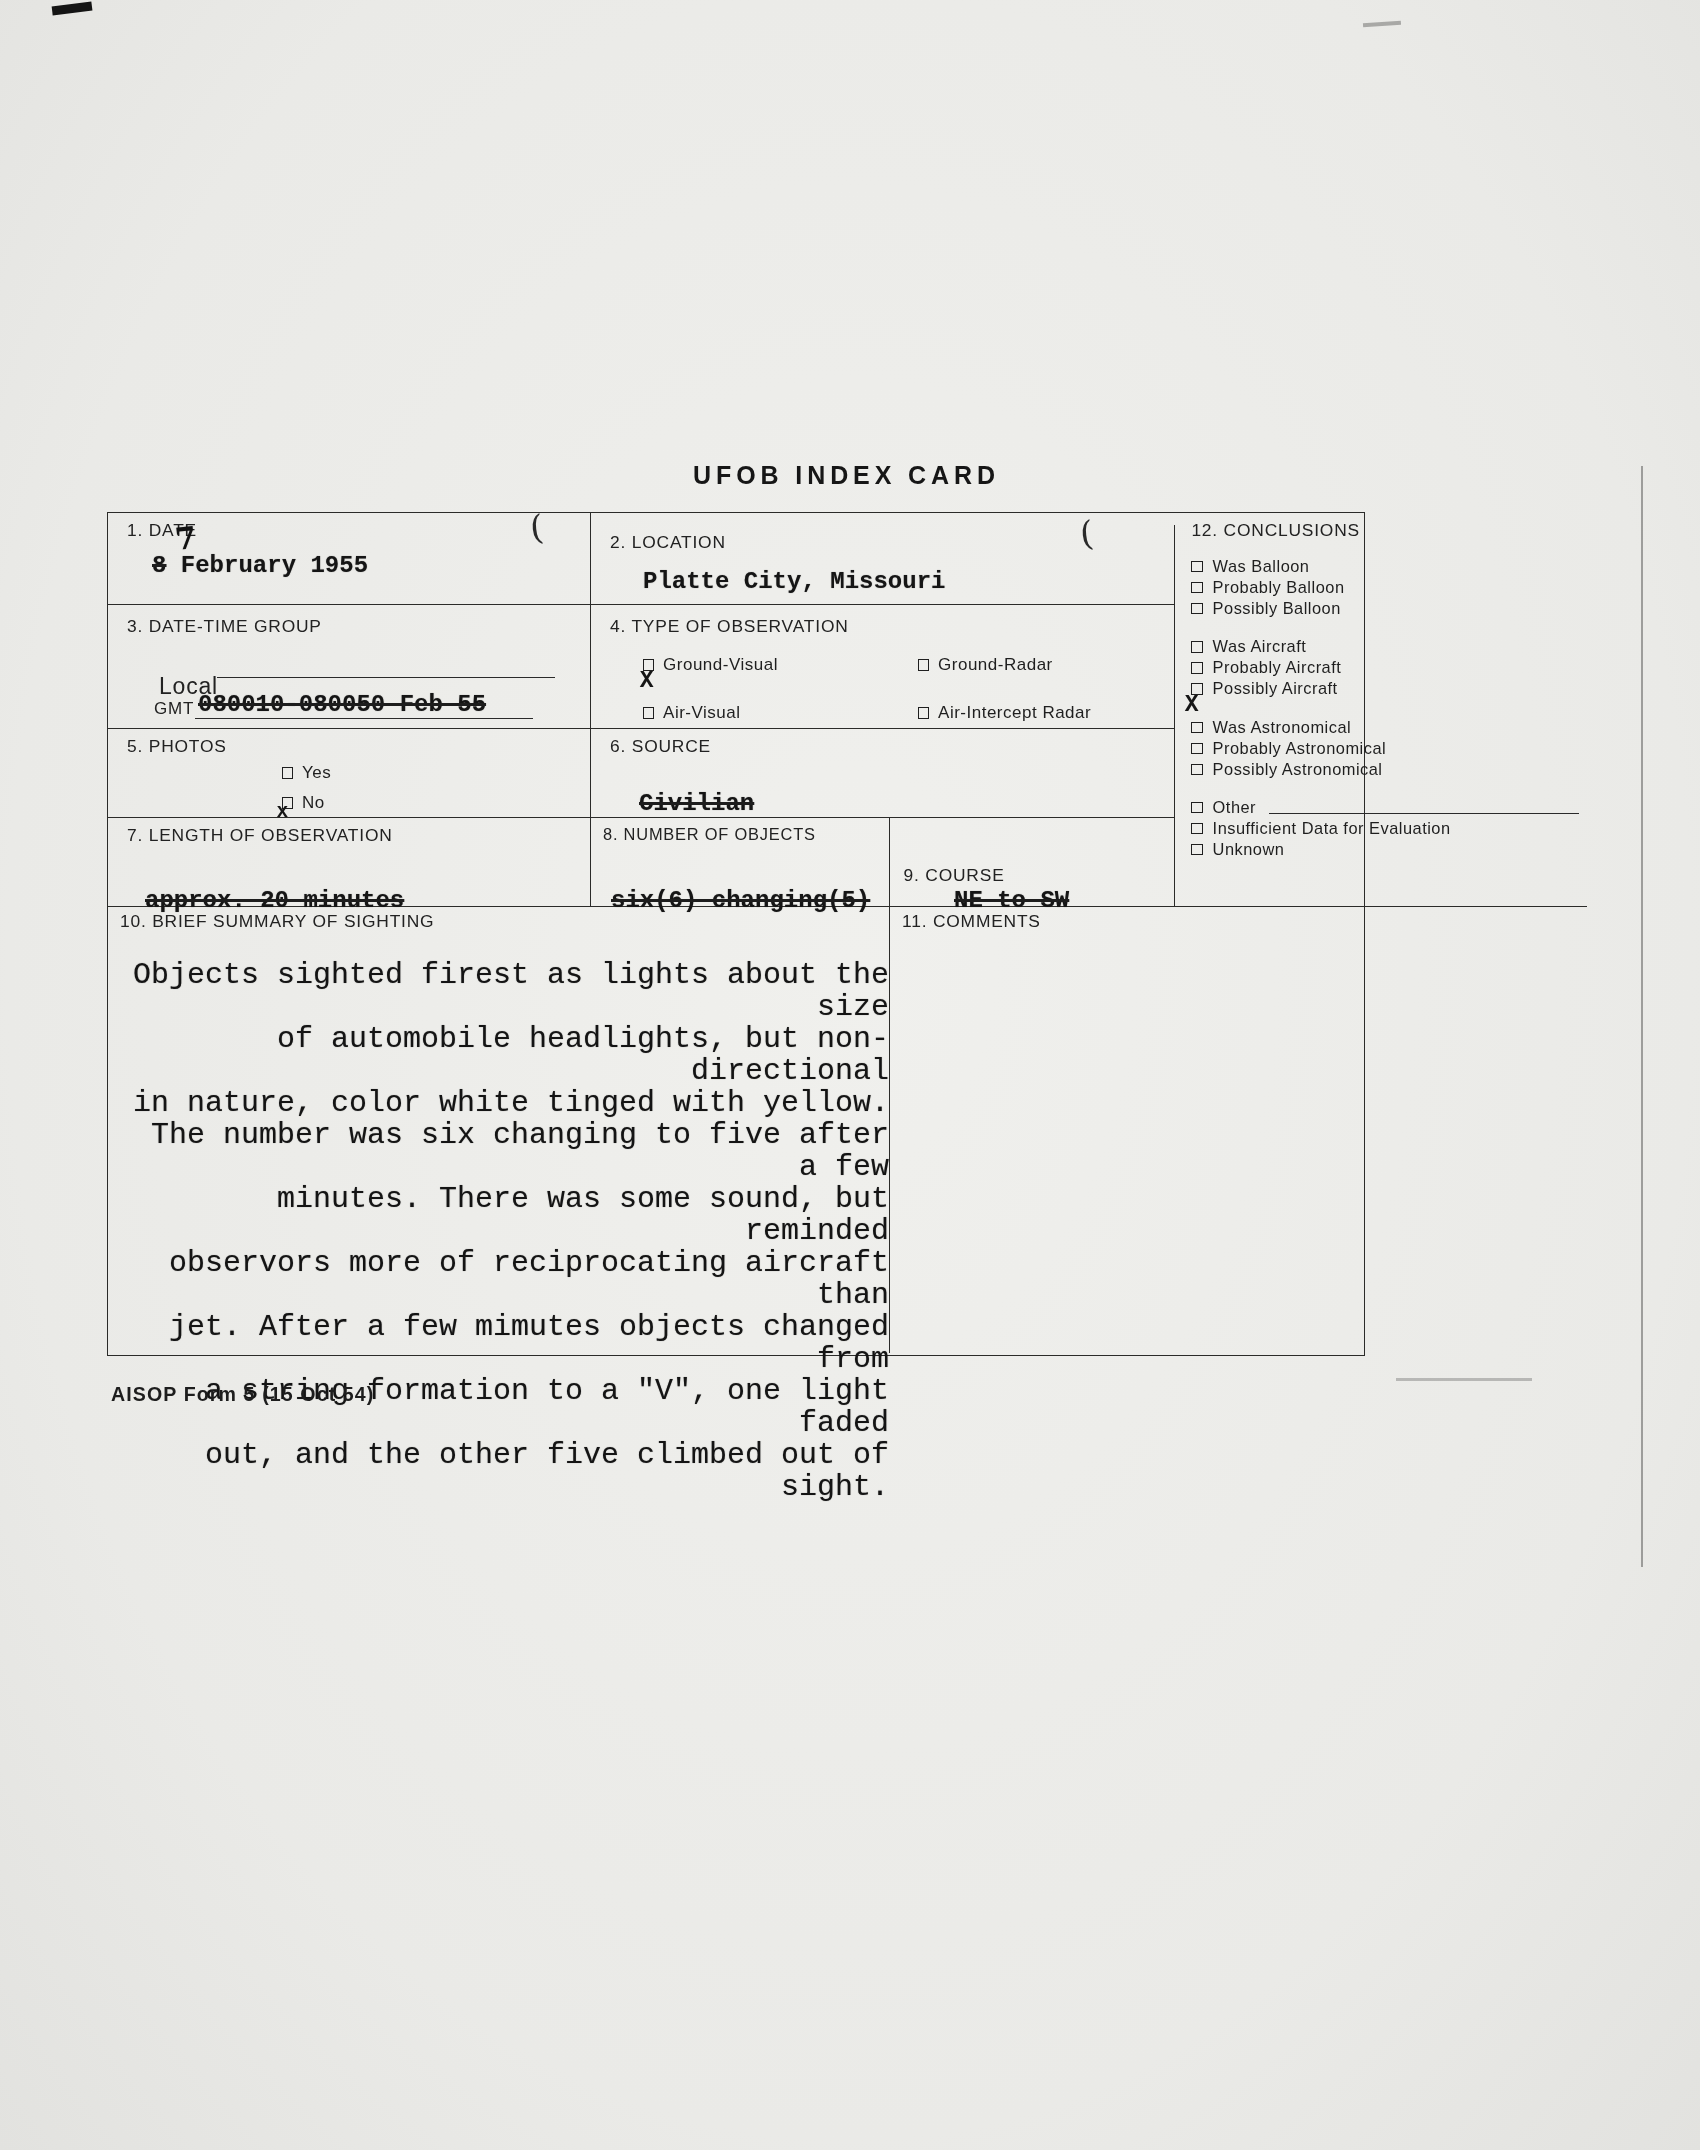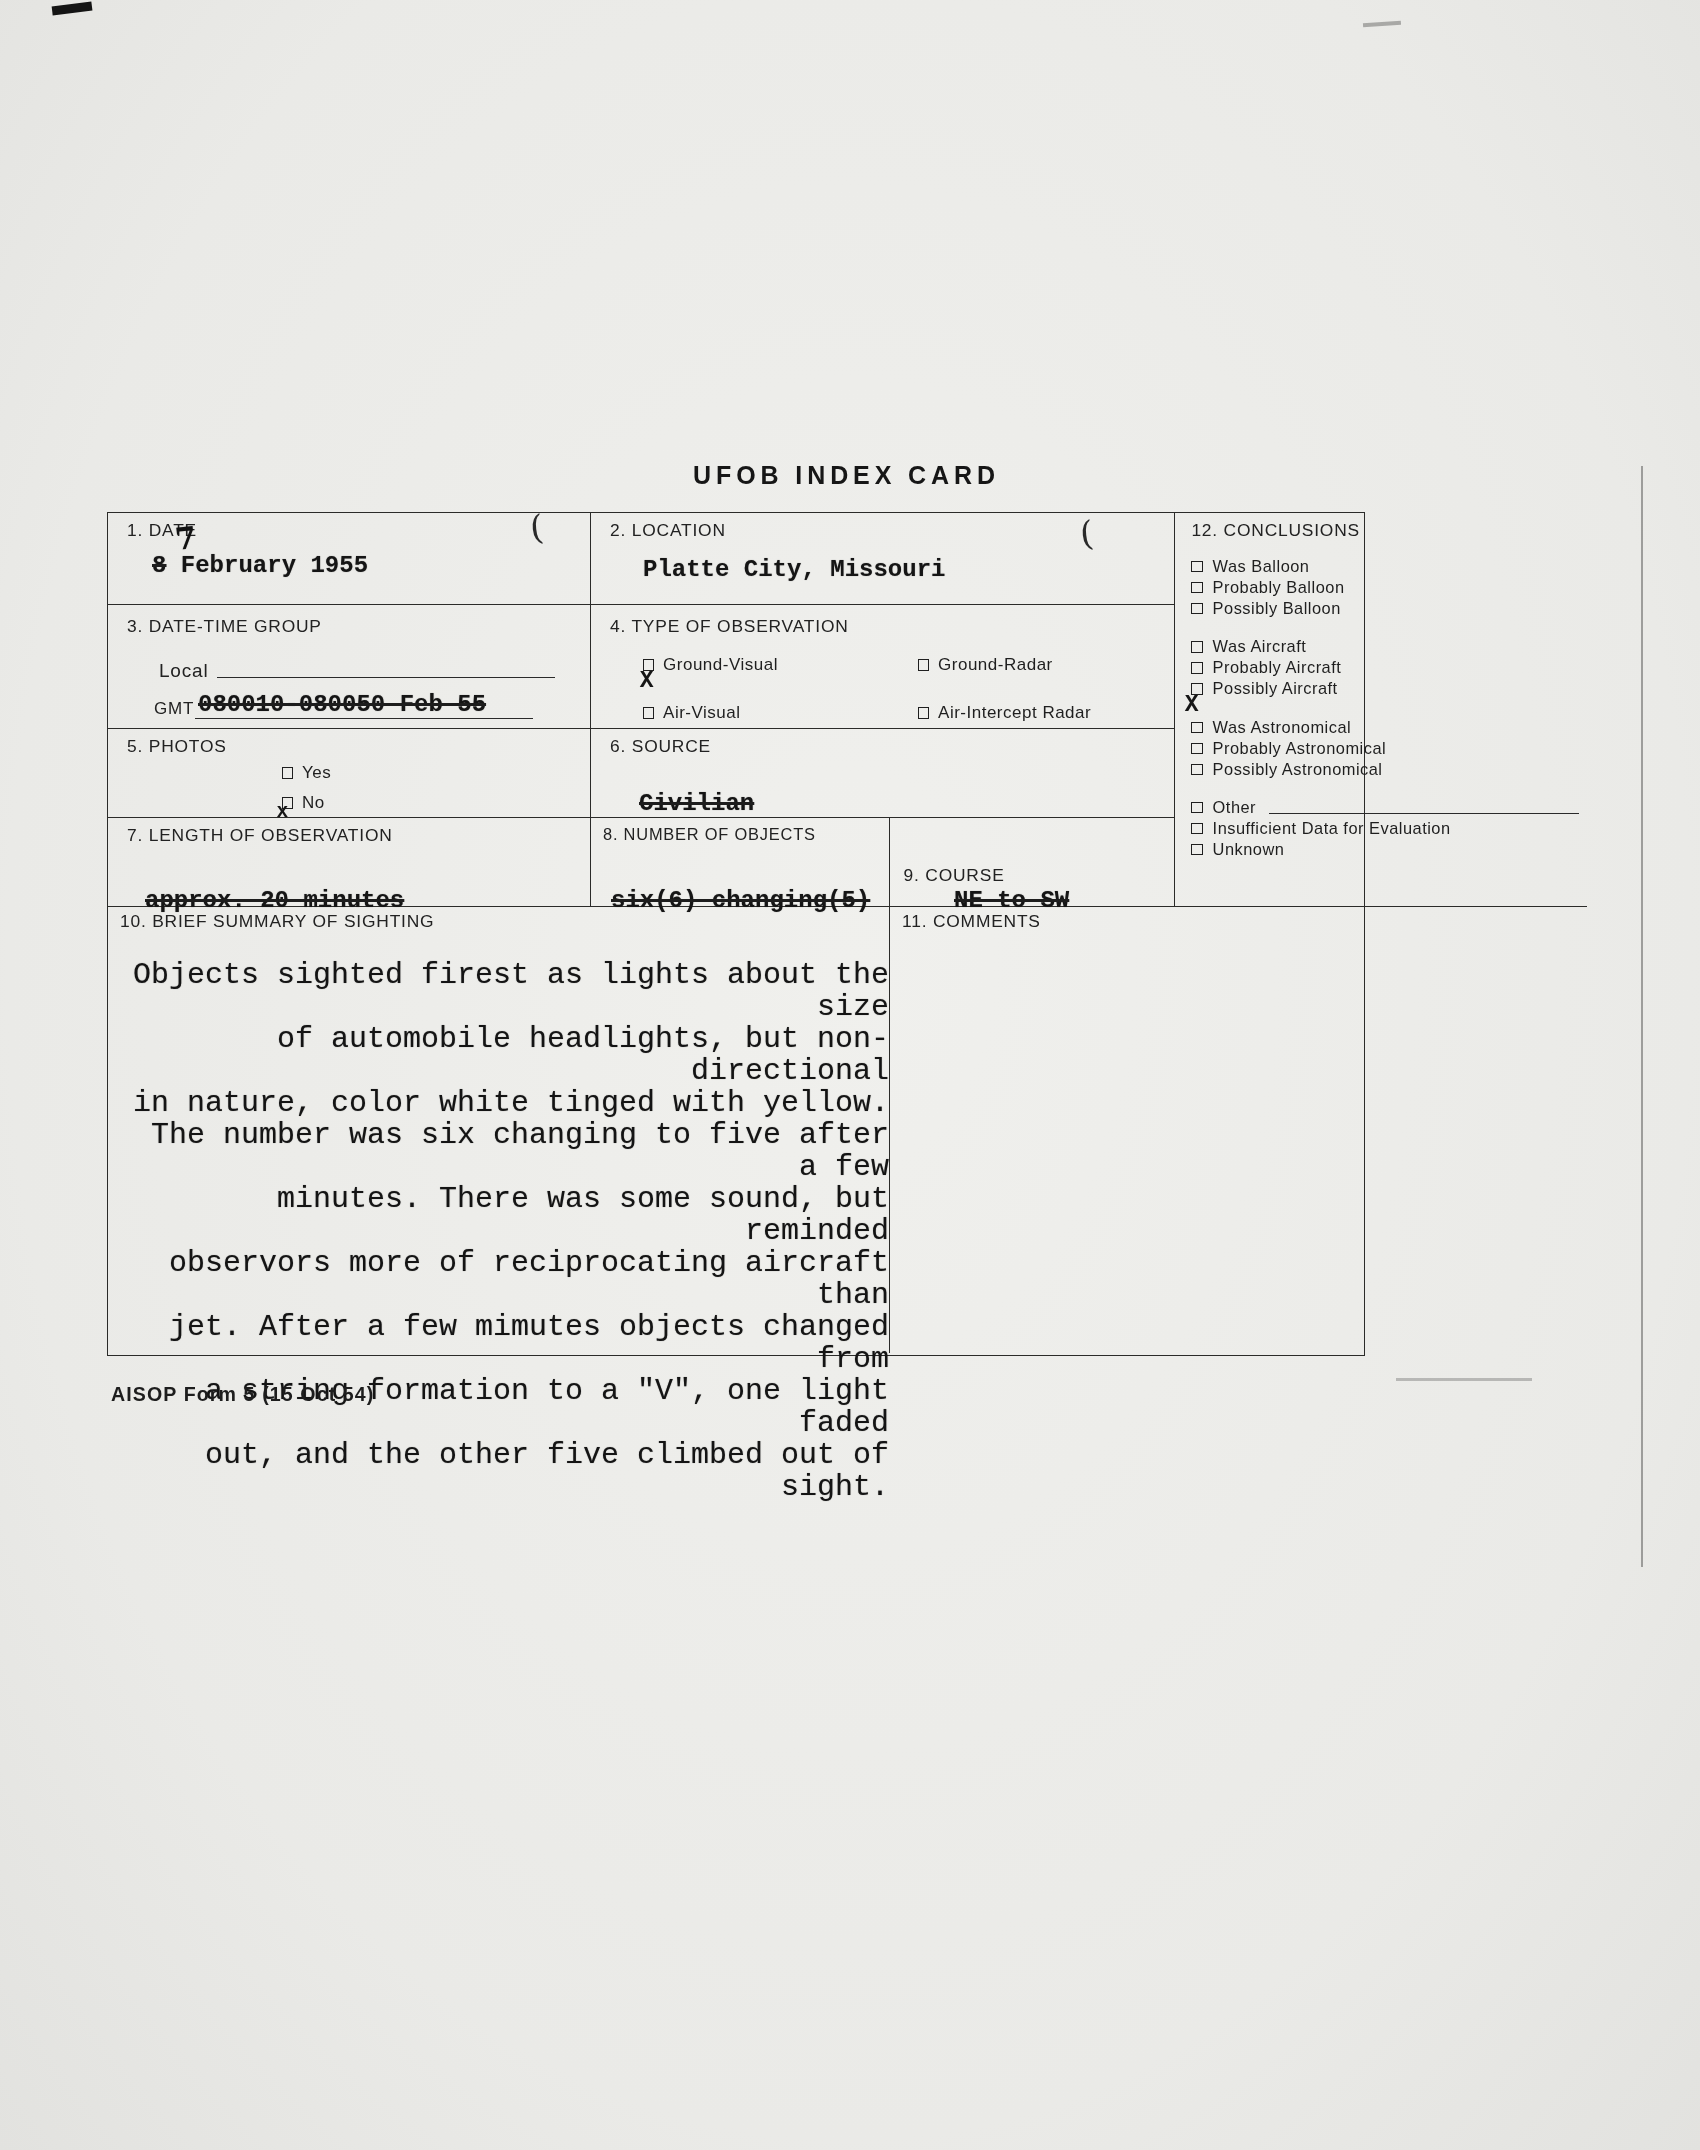--- a/index.html
+++ b/index.html
@@ -79,21 +79,21 @@
 
   <div class="form">
 
     <div class="cell" style="grid-column:1; grid-row:1;">
       <div class="lbl" style="left:19px; top:6.5px;">1.  DATE</div>
       <div class="val tw" style="left:44px; top:39px;">
         <span class="struck">8</span><span> </span><span class="hand" style="left:23px; top:-32px;">7</span><span>February 1955</span>
       </div>
     </div>
 
-    <div class="cell" style="grid-column:2/4; grid-row:1;">
+    <div class="cell" style="grid-column:2/4; grid-row:1;margin-top:12px;">
       <div class="lbl" style="left:19px; top:6.5px;">2.  LOCATION</div>
       <div class="val tw" style="left:52px; top:43px;">Platte City, Missouri</div>
     </div>
 
     <div class="cell no-r" style="grid-column:4; grid-row:1/5;">
       <div class="lbl" style="left:16.4px; top:6.5px;">12.  CONCLUSIONS</div>
       <div class="concl-groups">
         <div class="concl-group">
           <div class="concl-item">
               <span class="cb"></span>
@@ -150,21 +150,21 @@
           <div class="concl-item">
               <span class="cb"></span>
               <span>Unknown</span>
             </div>
         </div>
       </div>
     </div>
 
     <div class="cell" style="grid-column:1; grid-row:2;">
       <div class="lbl" style="left:19px; top:11px;">3.  DATE-TIME GROUP</div>
-      <div class="lbl" style="left:51px; top:55px; font-size:19px;">Local</div>
+      <div class="lbl" style="left:51px; top:68px; font-size:23px;">Local</div>
       <div class="rule" style="left:109px; top:72px; width:338px;"></div>
       <div class="lbl" style="left:46px; top:94px; font-size:17px;">GMT</div>
       <div class="val tw struck" style="left:90px; top:86px;">080010-080050 Feb 55</div>
       <div class="rule" style="left:87px; top:113px; width:338px;"></div>
     </div>
 
     <div class="cell" style="grid-column:2/4; grid-row:2;">
       <div class="lbl" style="left:19px; top:11px;">4.  TYPE OF OBSERVATION</div>
       <div class="opt" style="left:52px; top:50px;">
         <span class="cb"></span>

